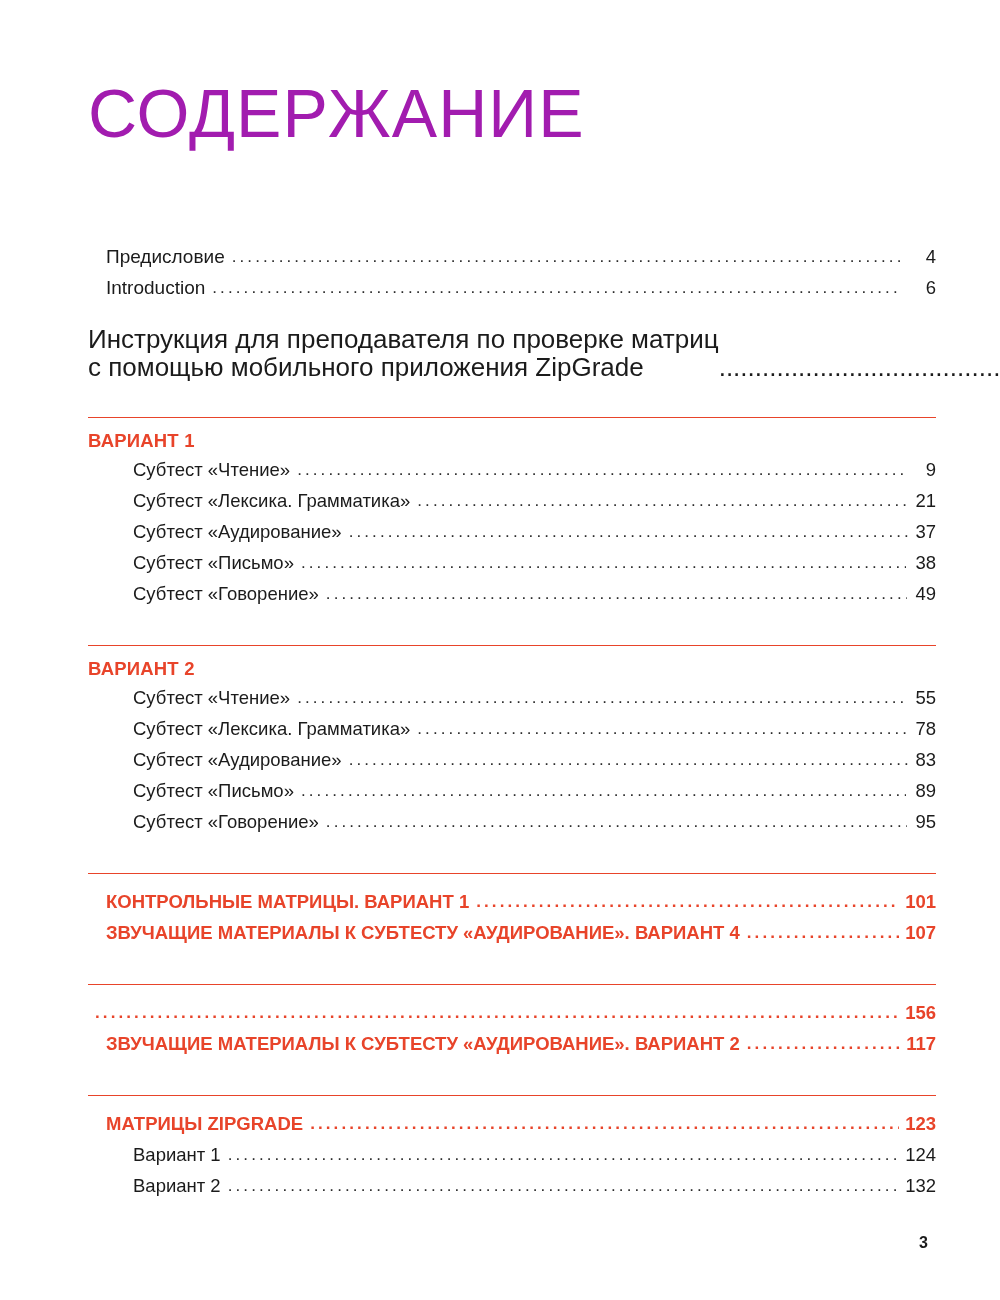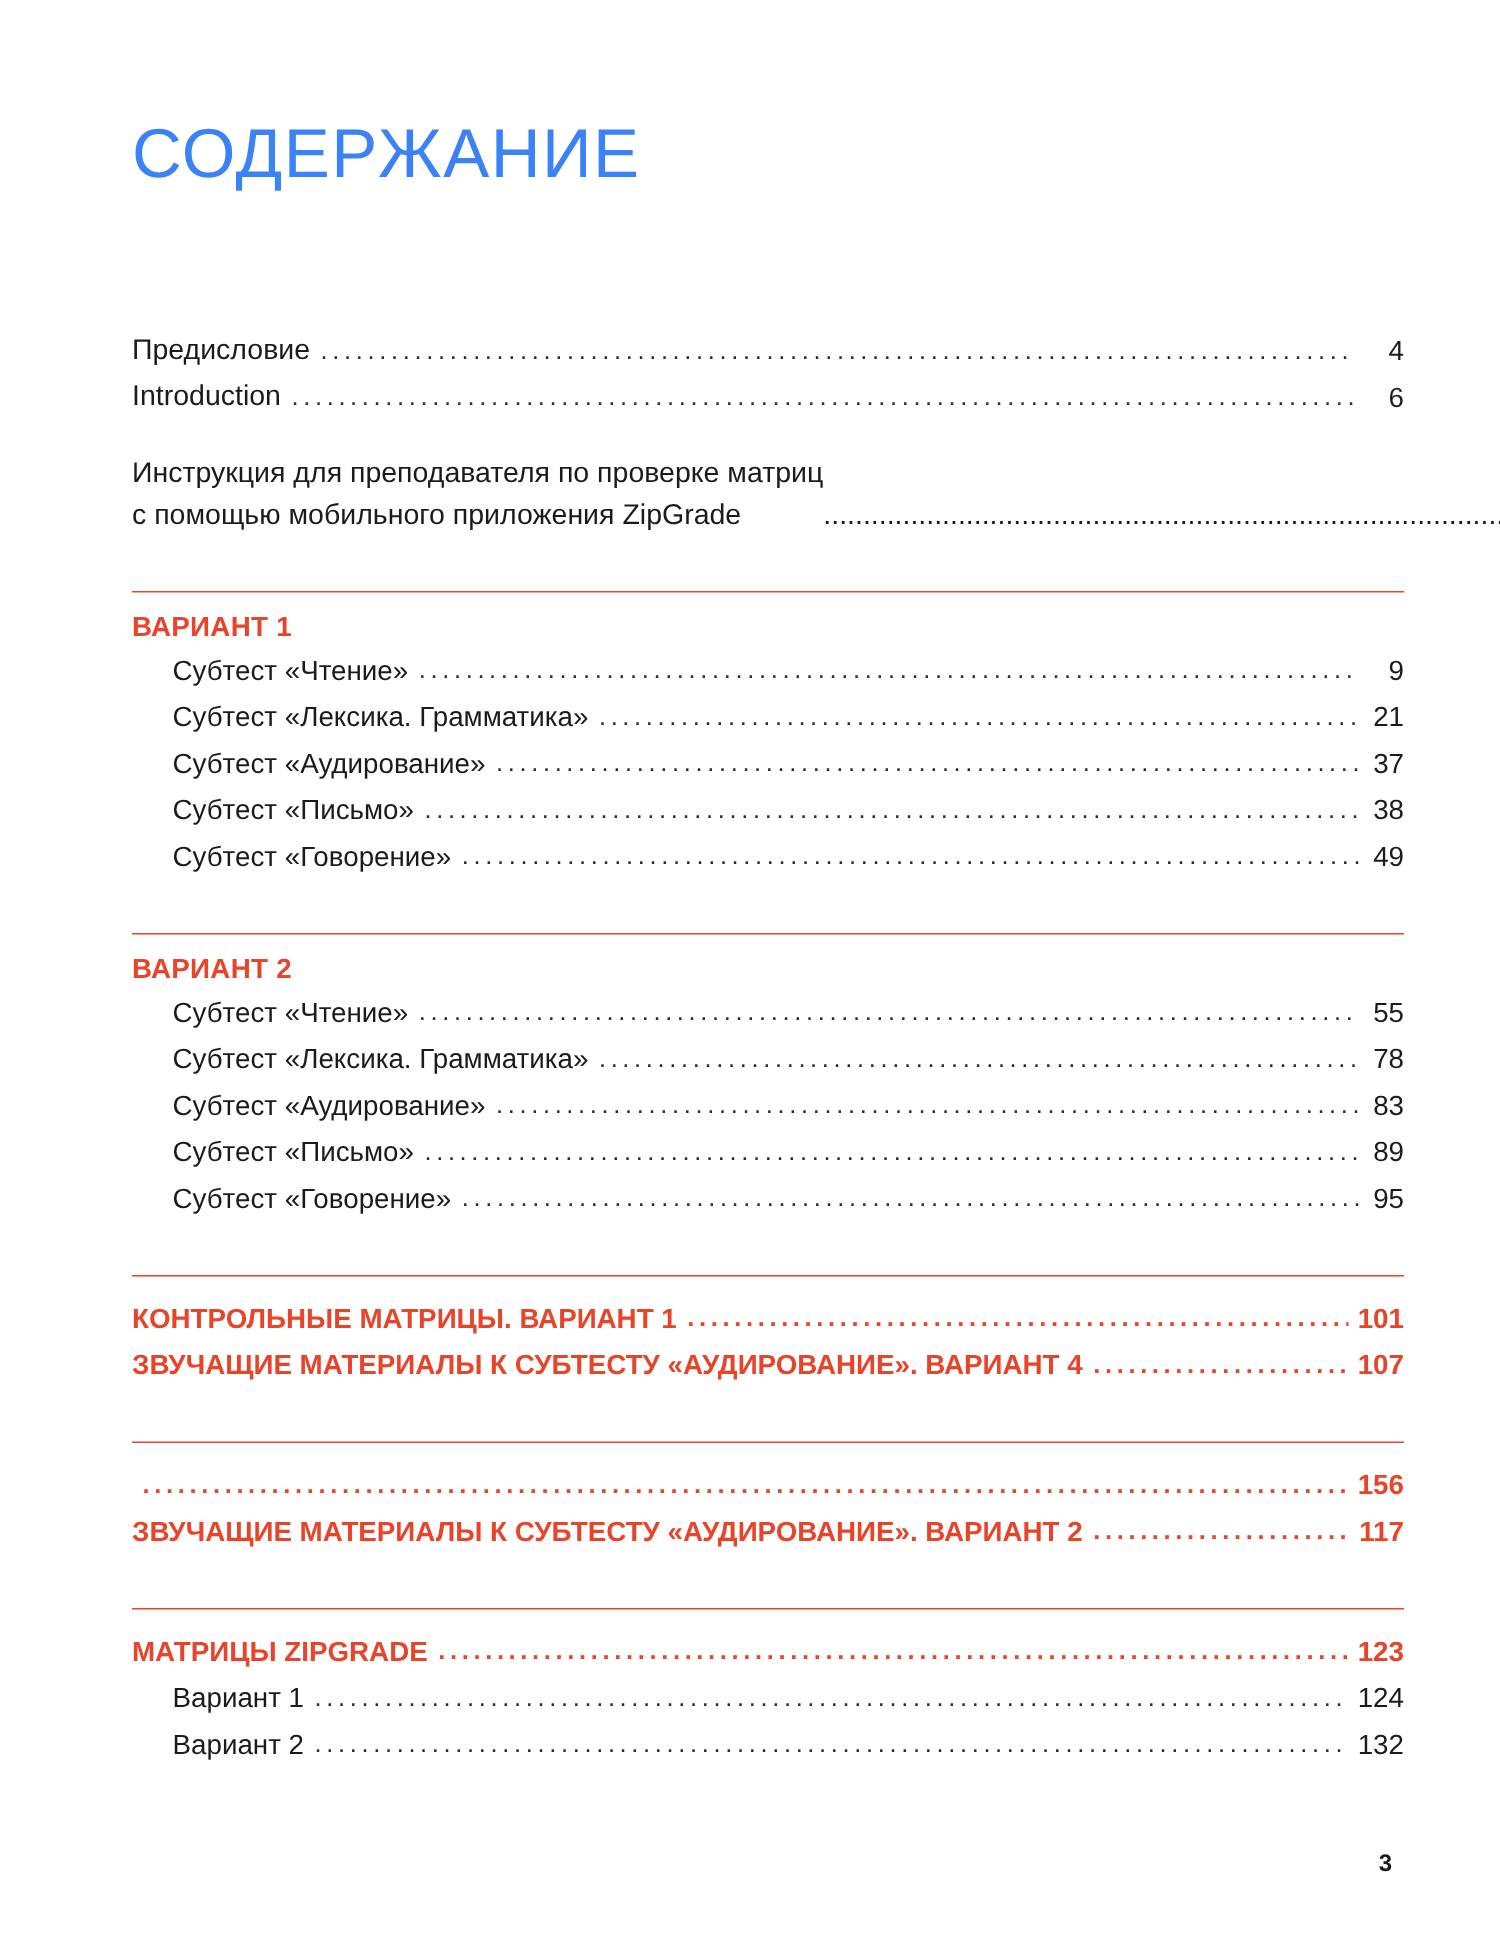--- a/index.html
+++ b/index.html
@@ -17,42 +17,43 @@
   }
   .page {
     position: absolute;
     left: 0; top: 0;
     width: 1000px;
     height: 1300px;
     box-sizing: border-box;
     padding: 60px 72px 40px 88px;
   }
   .page-title {
-    color: #3b82f6;
-    font-size: 46px;
+    color: #a21caf;
+    font-size: 68px;
     letter-spacing: 1px;
     font-weight: 400;
     line-height: 1.05;
     margin: 18px 0 0 0;
     white-space: nowrap;
   }
   .toc {
     margin-top: 92px;
     width: 848px;
   }
   
   .row {
     display: flex;
     align-items: flex-end;
     font-size: 18.5px;
     line-height: 31px;
     color: #1b1b1b;
   }
   .row .label {
     white-space: nowrap;
+    margin-left: 18px;
   }
   .row .dots {
     flex: 1 1 auto;
     overflow: hidden;
     white-space: nowrap;
     margin: 0 6px 0 7px;
     letter-spacing: 3.1px;
     color: #2b2b2b;
     font-size: 17px;
     line-height: 31px;
@@ -63,21 +64,21 @@
     white-space: nowrap;
     font-size: 18.5px;
   }
   
   .front .row {
     font-size: 19px;
   }
   .multiline {
     display: flex;
     align-items: flex-end;
-    font-size: 19px;
+    font-size: 26px;
     line-height: 28px;
   }
   .multiline .text-block {
     white-space: nowrap;
   }
   .multiline .text-block .line1 { display: block; }
   .multiline .text-block .line2 { display: block; }
   .block-gap { height: 22px; }
   .rule {
     border: none;

